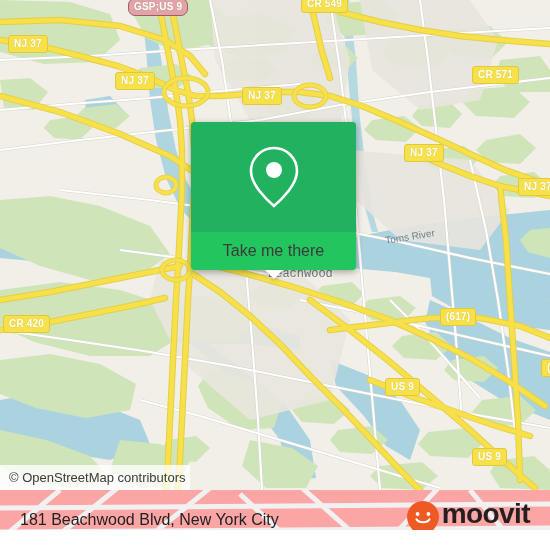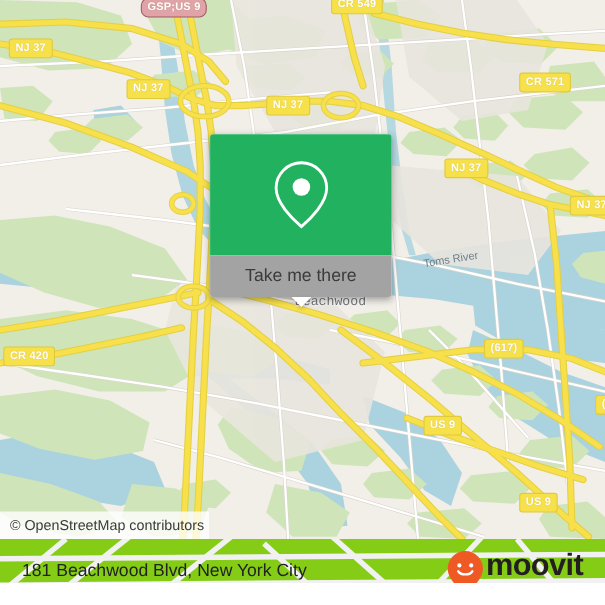--- a/index.html
+++ b/index.html
@@ -89,21 +89,21 @@
     border-radius: 3px 3px 0 0;
     display: flex;
     align-items: center;
     justify-content: center;
   }
   #popup-action {
     height: 38px;
     display: flex;
     align-items: center;
     justify-content: center;
-    background: #a3a3a3;
+    background: #22c55e;
     border-radius: 0 0 3px 3px;
     position: relative;
   }
   #popup-action-label {
     color: #3b3b3b;
     font-size: 16px;
     font-family: "Liberation Sans", sans-serif;
   }
   #popup-tail {
     position: absolute;
@@ -134,21 +134,21 @@
     justify-content: center;
   }
 
   
   #footer {
     position: absolute;
     left: 0;
     top: 490px;
     width: 550px;
     height: 60px;
-    background: #84cc16;
+    background: #fca5a5;
     overflow: hidden;
   }
   #footer-streets { position:absolute; left:0; top:0; }
   #footer-inner {
     position: relative;
     height: 60px;
     display: flex;
     align-items: center;
     justify-content: space-between;
     padding: 0 20px;

